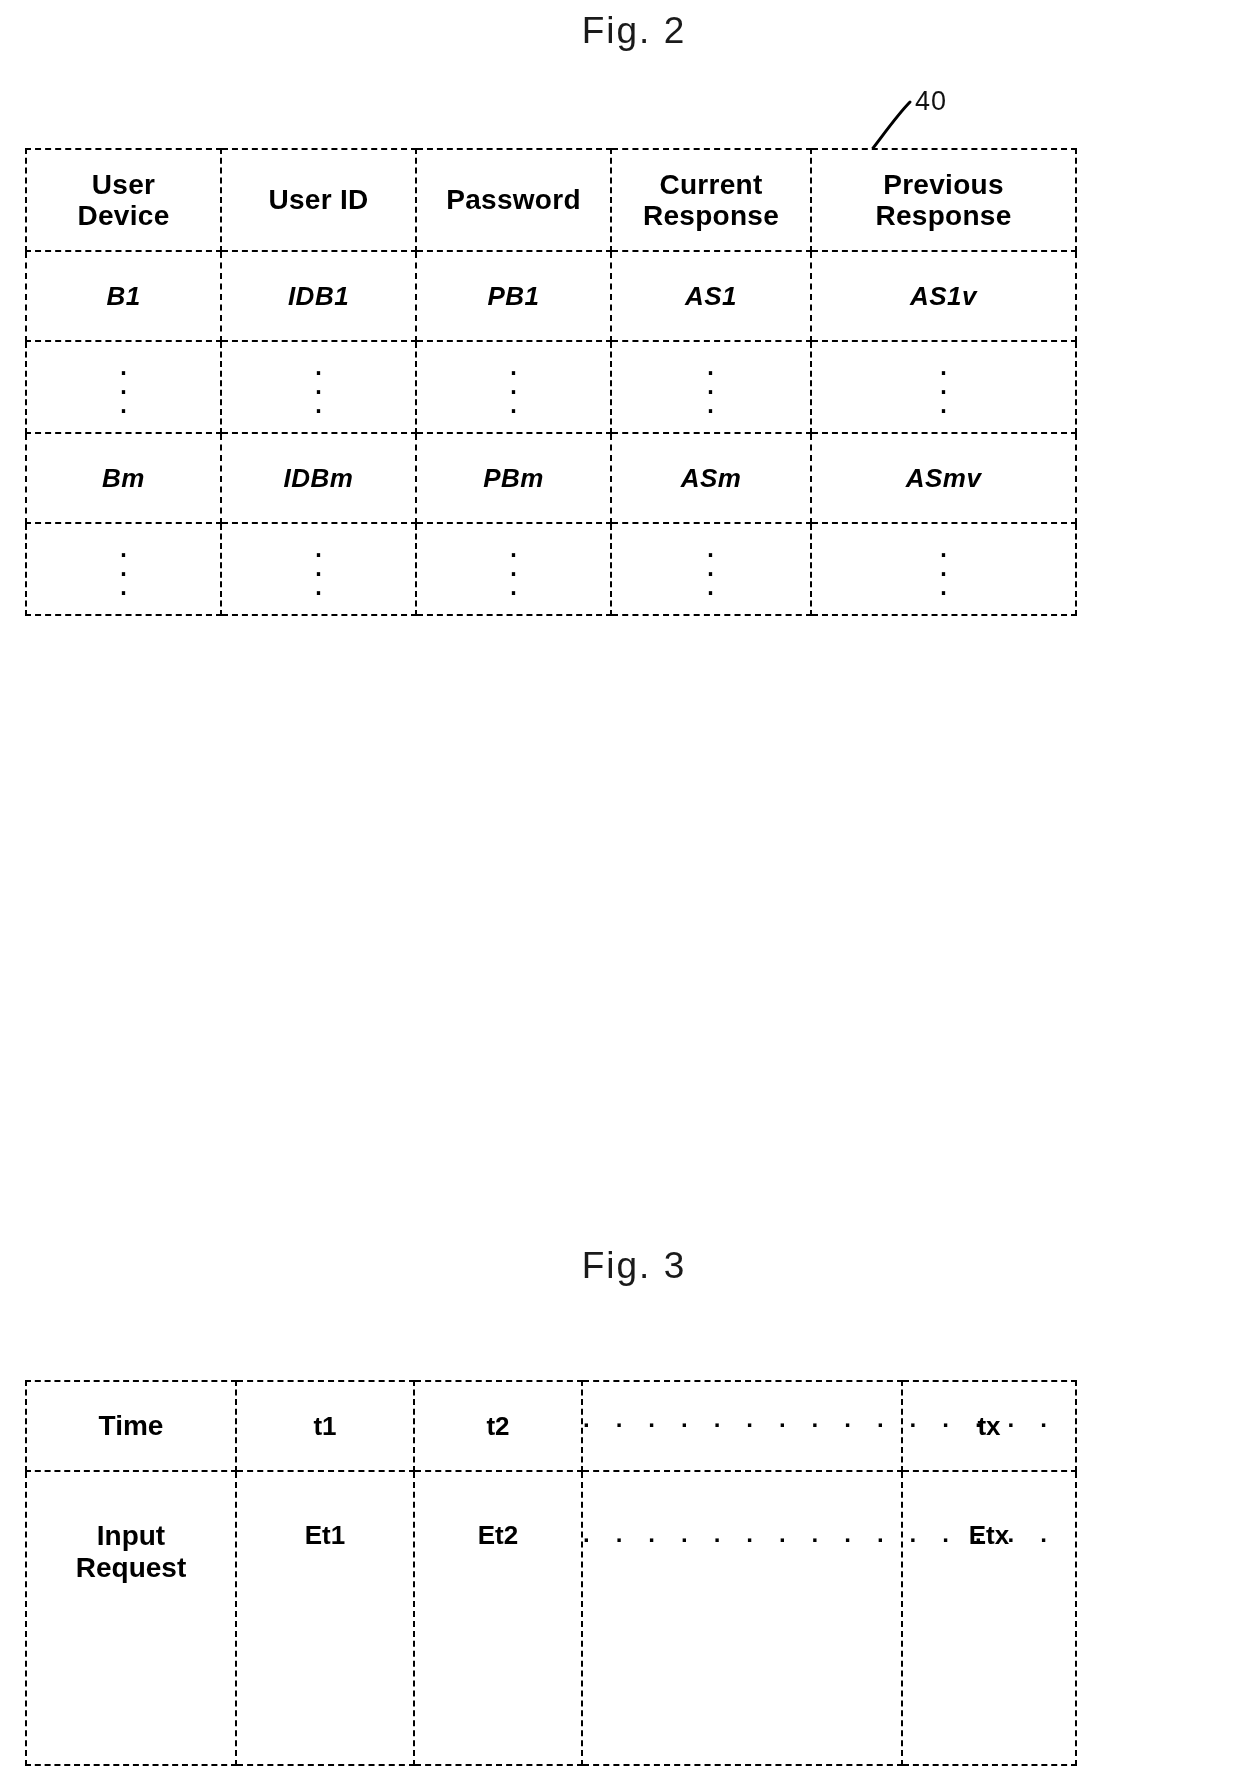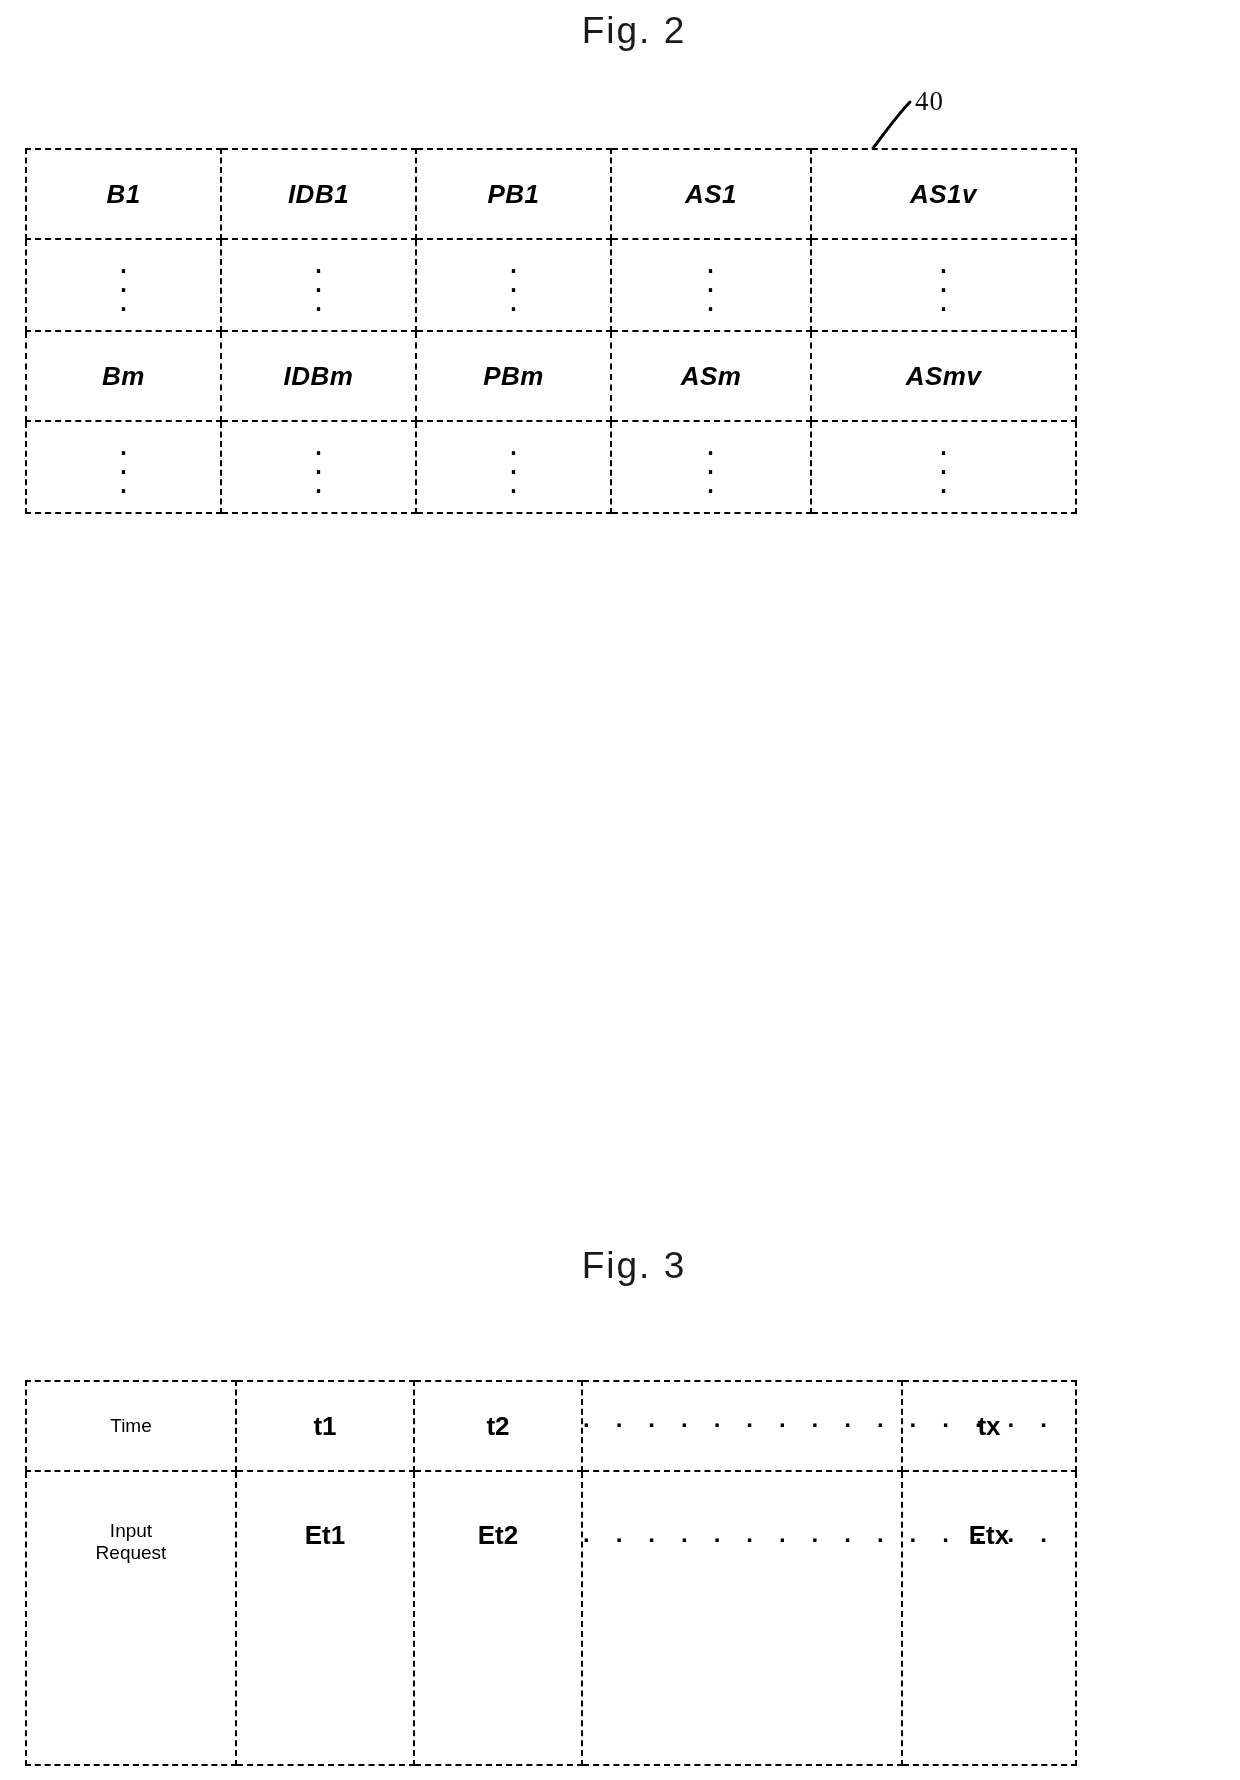--- a/index.html
+++ b/index.html
@@ -36,21 +36,21 @@
   #fig3-title { top: 1245px; }
 
   
   .ref-label {
     position: absolute;
     font-size: 27px;
     font-weight: 400;
     color: #111;
     letter-spacing: 1px;
   }
-  #ref-40 { left: 915px; top: 86px; font-family: Liberation Serif, serif; }
+  #ref-40 { left: 915px; top: 86px; }
 
   .leader-svg {
     position: absolute;
     left: 760px;
     top: 100px;
     width: 170px;
     height: 60px;
     overflow: visible;
   }
 
@@ -91,22 +91,22 @@
   }
   #fig2-table tr.ell td { height: 90px; }
 
   
   #fig3-table {
     left: 25px;
     top: 1380px;
     width: 1050px;
   }
   #fig3-table td.lbl {
-    font-size: 19px;
-    font-weight: normal;
+    font-size: 28px;
+    font-weight: bold;
     line-height: 1.15;
   }
   #fig3-table td.val {
     font-size: 26px;
     font-weight: bold;
   }
   #fig3-table tr.r-time td { height: 88px; }
   #fig3-table tr.r-input td { height: 238px; vertical-align: top; padding-top: 48px; }
   #fig3-table tr.r-input td.dots-cell { vertical-align: top; padding-top: 54px; }
 
@@ -151,20 +151,40 @@
 
   <table class="ptable" id="fig2-table">
     <colgroup>
       <col style="width:195px">
         <col style="width:195px">
         <col style="width:195px">
       <col style="width:200px">
         <col style="width:265px">
     </colgroup>
     <tbody>
+      <tr class="hdr">
+        <td>
+          <span>User</span><br>
+          <span>Device</span>
+        </td>
+        <td>
+          <span>User ID</span>
+        </td>
+        <td>
+          <span>Password</span>
+        </td>
+        <td>
+          <span>Current</span><br>
+          <span>Response</span>
+        </td>
+        <td>
+          <span>Previous</span><br>
+          <span>Response</span>
+        </td>
+      </tr>
 
       <tr class="data">
         <td><span class="cell-text">B1</span></td>
         <td><span class="cell-text">IDB1</span></td>
         <td><span class="cell-text">PB1</span></td>
         <td><span class="cell-text">AS1</span></td>
         <td><span class="cell-text">AS1v</span></td>
       </tr>
 
 

